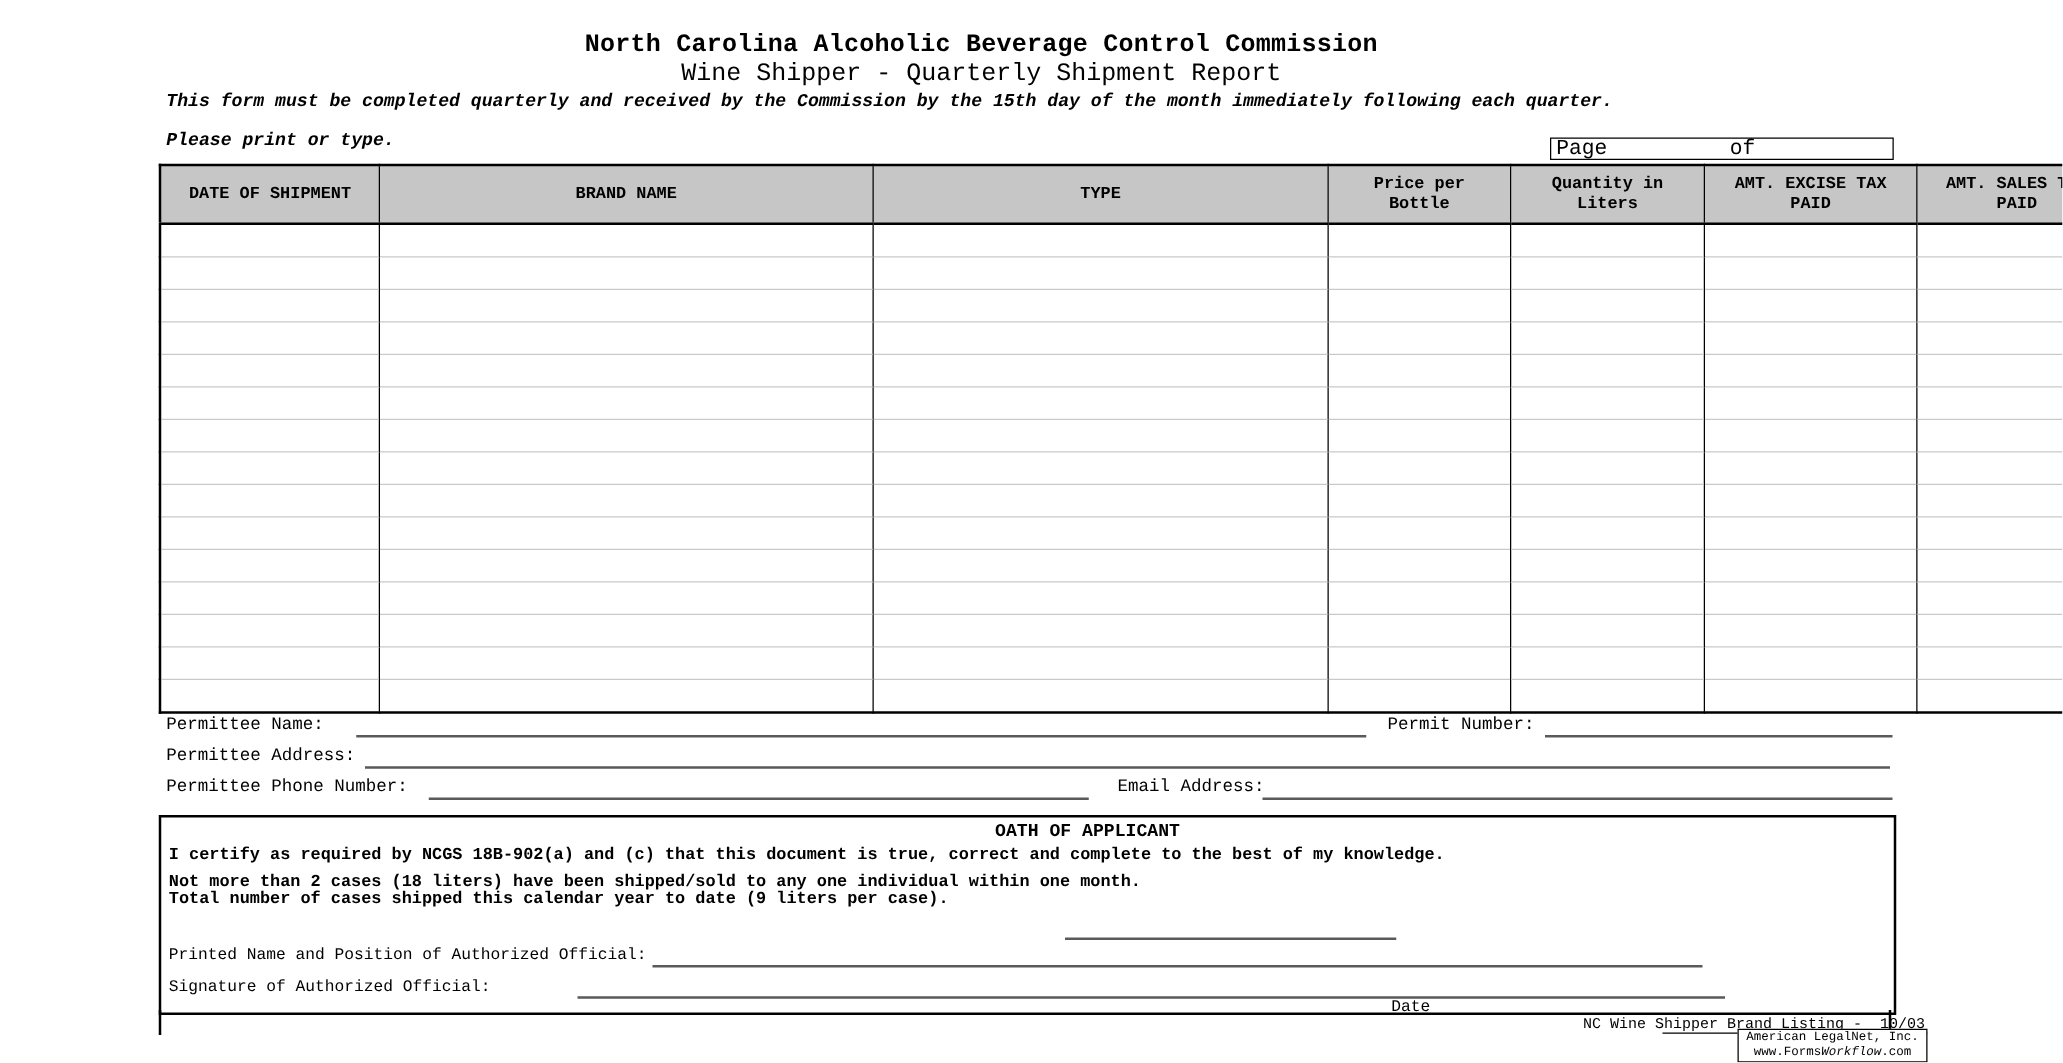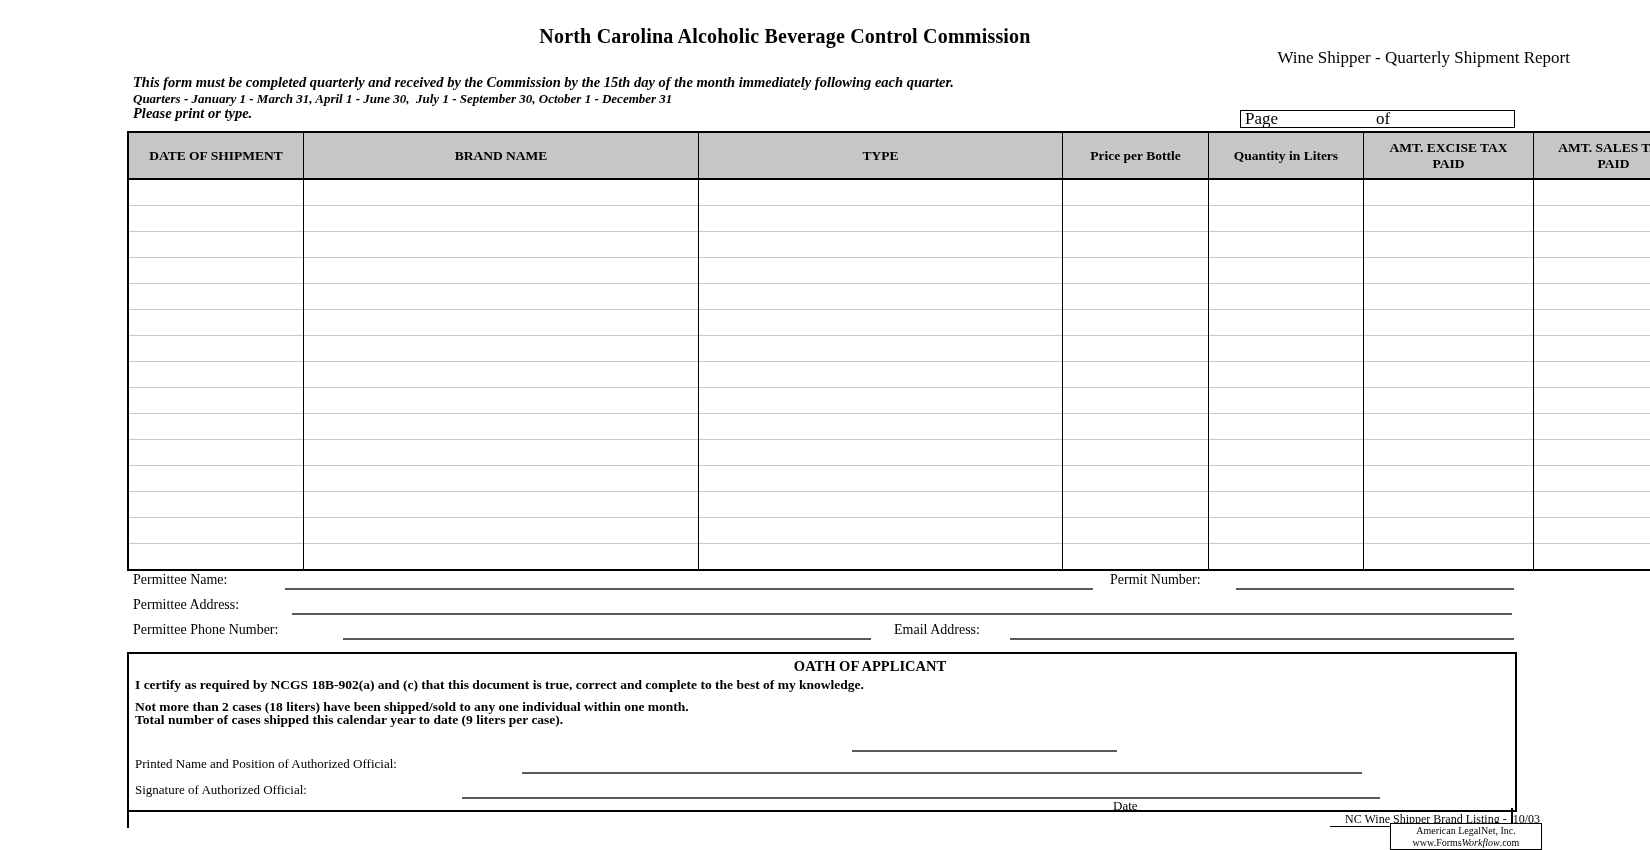--- a/index.html
+++ b/index.html
@@ -4,25 +4,25 @@
 <style>
   :root{
     --header-fill:#c6c6c6;
     --border:#000000;
     --rowline:#c9c9c9;
     --fieldline:#5a5a5a;
   }
   html,body{margin:0;padding:0;background:#ffffff;}
   .page{
     position:relative;width:1650px;height:850px;background:#ffffff;
-    font-family:Liberation Serif, serif;color:#000;overflow:hidden;
+    font-family:Liberation Mono, monospace;color:#000;overflow:hidden;
   }
   .title{position:absolute;top:25px;left:0;width:1570px;text-align:center;
     font-size:20px;font-weight:bold;letter-spacing:.2px;}
-  .subtitle{position:absolute;top:48px;left:0;width:1570px;text-align:right;font-size:17px;}
+  .subtitle{position:absolute;top:48px;left:0;width:1570px;text-align:center;font-size:20px;}
   .instr{position:absolute;left:133px;font-weight:bold;font-style:italic;white-space:pre;}
   .instr1{top:74px;font-size:14.5px;text-align:center;}
   .instr2{top:91px;font-size:13px;}
   .instr3{top:105px;font-size:14.5px;}
   .page-box{position:absolute;left:1240px;top:110px;width:273px;height:16px;
     border:1.5px solid #000;font-size:17px;line-height:16px;}
   .page-box .lbl{display:inline-block;}
   .page-box .page-lbl{margin-left:4px;}
   .page-box .of-lbl{margin-left:58px;}
   .page-box .pfield{display:inline-block;width:40px;height:12px;}
@@ -65,21 +65,20 @@
 </style>
 </head>
 <body>
 
 <div class="page">
 
   <div class="title">North Carolina Alcoholic Beverage Control Commission</div>
   <div class="subtitle">Wine Shipper - Quarterly Shipment Report</div>
 
   <div class="instr instr1">This form must be completed quarterly and received by the Commission by the 15th day of the month immediately following each quarter.</div>
-  <div class="instr instr2">Quarters - January 1 - March 31, April 1 - June 30,  July 1 - September 30, October 1 - December 31</div>
   <div class="instr instr3">Please print or type.</div>
 
   <div class="page-box">
     <span class="lbl page-lbl">Page</span><span class="pfield"></span><span class="lbl of-lbl">of</span><span class="pfield"></span>
   </div>
 
   <table class="ship">
     <thead>
       <tr id="header-row">
           <th class="col0">DATE OF SHIPMENT</th>

